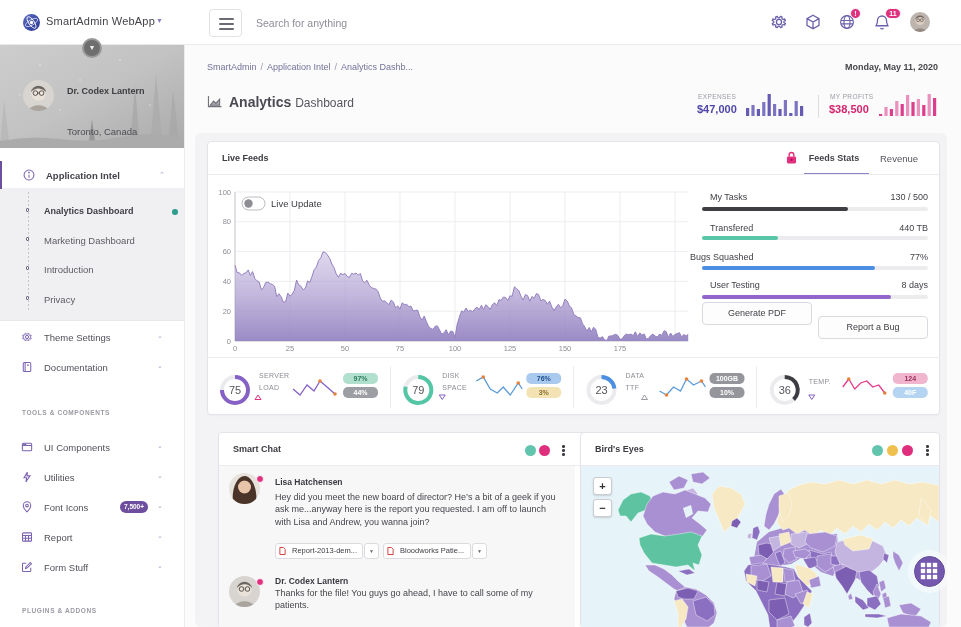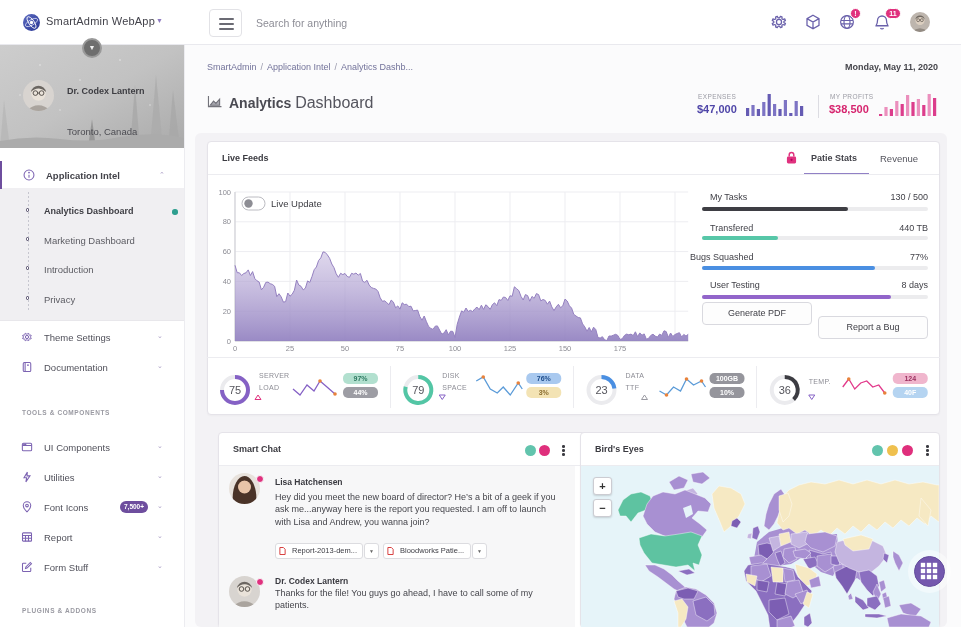--- a/index.html
+++ b/index.html
@@ -35,21 +35,21 @@
 .subtxt { position:absolute; left:44px; top:9px; font-size:9.5px; color:#5c5c63; }
 .navhdr { left:22px; font-size:6.5px; font-weight:bold; color:#9a9aa2; letter-spacing:.6px; }
 #dotline { left:28px; top:192px; width:1px; height:118px; background-image:linear-gradient(#c6c6cf 45%, transparent 45%); background-size:1px 4px; }
 
 
 #crumb { left:207px; top:62px; font-size:9px; color:#73739a; }
 #crumb .sep { color:#9a9aac; padding:0 4px; }
 #pagedate { top:62px; left:640px; width:298px; text-align:right; font-size:9px; color:#46464c; font-weight:bold; }
 #titleicon { left:207px; top:95px; width:15px; height:13px; }
 #title { left:229px; top:94px; font-size:14px; color:#4a4a52; font-weight:bold; }
-#title span { font-weight:normal; color:#55555e; font-size:16px;text-align:center; }
+#title span { font-weight:normal; color:#55555e; font-size:12px;text-align:center; }
 
 
 .statlabel { font-size:6.5px; color:#9b9ba4; letter-spacing:.4px; }
 .statval { font-size:11px; font-weight:bold; }
 #vdiv1 { left:818px; top:95px; width:1px; height:23px; background:#dcdce2; }
 
 
 #graybg { left:195px; top:133px; width:752px; height:494px; background:#f3f2f5; border-radius:6px; }
 
 
@@ -326,21 +326,21 @@
 </svg>
 
 <div class="abs panel" id="panel1">
   <div class="phead"></div>
   <div class="ptitle">Live Feeds</div>
   <svg class="abs" style="left:578px; top:9px;" width="11" height="13" viewBox="0 0 12 14">
     <rect x="1" y="6" width="10" height="7.5" rx="1.5" fill="#e0317e"></rect>
         <circle cx="6" cy="9.5" r="1.2" fill="#b3005e"></circle>
     <path d="M3.5 6 V4 a2.5 2.5 0 0 1 5 0 V6" fill="none" stroke="#e0317e" stroke-width="1.6"></path>
   </svg>
-  <div class="abs" id="tabLS">Patie Stats</div>
+  <div class="abs" id="tabLS">Feeds Stats</div>
   <div class="abs" id="tabRev">Revenue</div>
   <div class="abs" id="tabline"></div>
   <div id="chartwrap" class="abs" style="left:0; top:33px;"><svg width="490" height="212" viewBox="0 0 490 212">
 <defs>
             <linearGradient id="ag" x1="0" y1="0" x2="0" y2="1">
               <stop offset="0" stop-color="#beb0da" stop-opacity=".5"></stop>
               <stop offset="1" stop-color="#9180c0" stop-opacity=".92"></stop>
             </linearGradient>
           </defs>
 <line x1="27" y1="166.0" x2="480.2" y2="166.0" stroke="#ededf1" stroke-width="1"></line>

